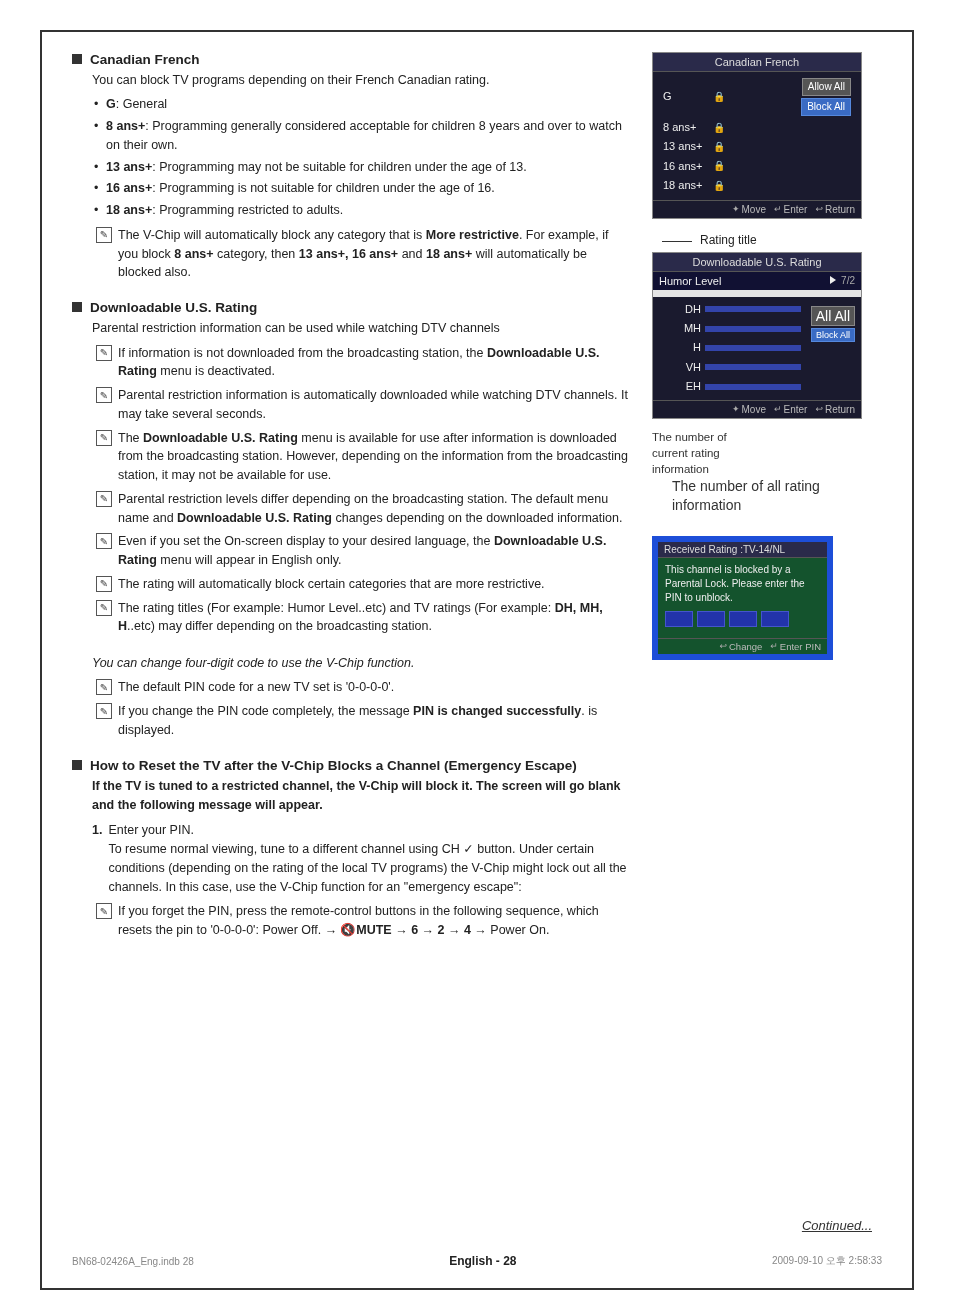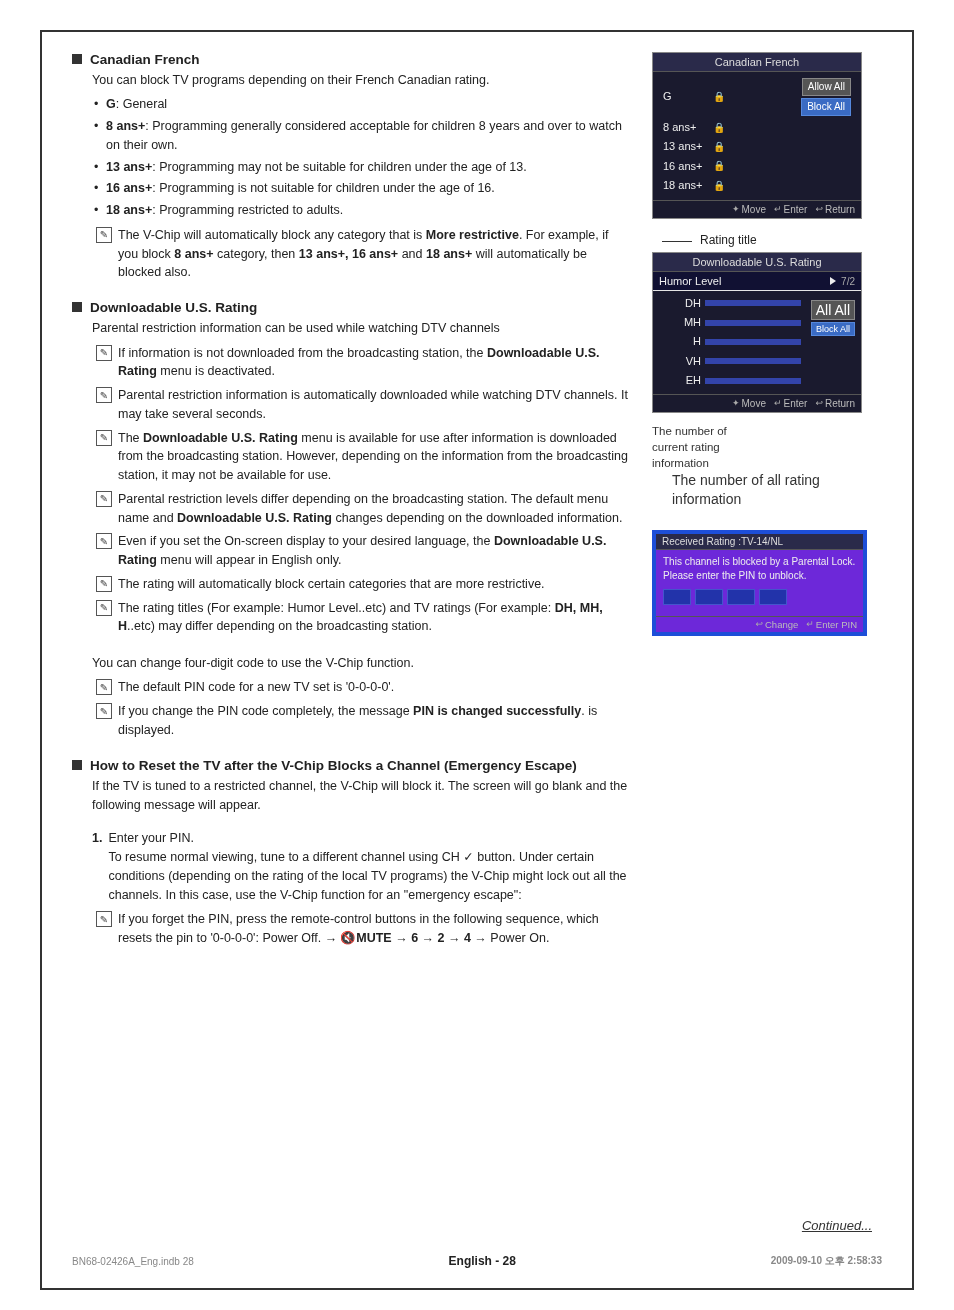--- a/index.html
+++ b/index.html
@@ -188,26 +188,26 @@
     .dl-box-title {
       background: #2a2a4a;
       text-align: center;
       padding: 3px 6px;
       font-size: 11px;
       color: #ddd;
       border-bottom: 1px solid #555;
     }
     .dl-row-header {
       display: flex;
-      align-items: flex-end;
+      align-items: flex-start;
       padding: 3px 6px;
       background: #111133;
       font-size: 11px;
       color: #eee;
-      border-bottom: 1px solid #e5e5e5;
+      border-bottom: 7px solid #e5e5e5;
     }
     .dl-row-header .label {
       flex: 1;
     }
     .dl-row-header .pager {
       color: #aaa;
       font-size: 10px;
       display: flex;
       align-items: center;
       gap: 3px;
@@ -287,25 +287,25 @@
       line-height: 1.4;
     }
     .annotation-bottom-right {
       flex: 1;
       font-size: 14px;
       line-height: 1.4;
       padding-left: 20px;
     }
     
     .emergency-box {
-      border: 4px solid #1d4ed8;
-      background: #6d28d9;
+      border: 6px solid #1d4ed8;
+      background: #14532d;
       color: #fff;
       font-size: 10px;
-      width: 215px;
+      width: 181px;
       margin-top: 10px;
     }
     .emergency-title-bar {
       background: #2a2a4a;
       display: flex;
       align-items: center;
       justify-content: space-between;
       padding: 2px 6px;
       font-size: 10px;
       color: #ddd;
@@ -353,21 +353,20 @@
       color: #888;
     }
     .footer-center {
       font-size: 12px;
       font-weight: bold;
       color: #222;
     }
     .footer-right {
       font-size: 10px;
       color: #888;
-      font-weight: bold;
     }
     .continued-text {
       position: absolute;
       bottom: 55px;
       right: 40px;
       font-style: italic;
       font-size: 13px;
       color: #333;
       text-decoration: underline;
     }
@@ -456,39 +455,39 @@
             </div>
             <div class="note-item">
               <div class="note-icon">✎</div>
               <div class="note-text">The rating titles (For example: Humor Level..etc) and TV ratings (For example: <b>DH, MH, H</b>..etc) may differ depending on the broadcasting station.</div>
             </div>
           </div>
         </div>
 
         <div class="section">
           <div class="section-body">
-            <p style="margin-bottom:5px;">You can change four-digit code to use the V-Chip function.</p>
+            <p style="margin-bottom:5px;font-style:italic;">You can change four-digit code to use the V-Chip function.</p>
             <div class="note-item">
               <div class="note-icon">✎</div>
               <div class="note-text">The default PIN code for a new TV set is '0-0-0-0'.</div>
             </div>
             <div class="note-item">
               <div class="note-icon">✎</div>
               <div class="note-text">If you change the PIN code completely, the message <b>PIN is changed successfully</b>. is displayed.</div>
             </div>
           </div>
         </div>
 
         <div class="section">
           <div class="section-title">
             <span class="square-bullet"></span>
             <span>How to Reset the TV after the V-Chip Blocks a Channel (Emergency Escape)</span>
           </div>
           <div class="section-body">
-            <p style="margin-bottom:14px;">If the TV is tuned to a restricted channel, the V-Chip will block it. The screen will go blank and the following message will appear.</p>
+            <p style="margin-bottom:6px;font-weight:bold;">If the TV is tuned to a restricted channel, the V-Chip will block it. The screen will go blank and the following message will appear.</p>
             <div class="step-block">
               <span class="step-num">1.</span>
               <div>
                 <p>Enter your PIN.</p>
                 <p>To resume normal viewing, tune to a different channel using CH ✓ button. Under certain conditions (depending on the rating of the local TV programs) the V-Chip might lock out all the channels. In this case, use the V-Chip function for an "emergency escape":</p>
               </div>
             </div>
             <div class="note-item">
               <div class="note-icon">✎</div>
               <div class="note-text">If you forget the PIN, press the remote-control buttons in the following sequence, which resets the pin to '0-0-0-0': Power Off. → <b>🔇MUTE → 6 → 2 → 4</b> → Power On.</div>

